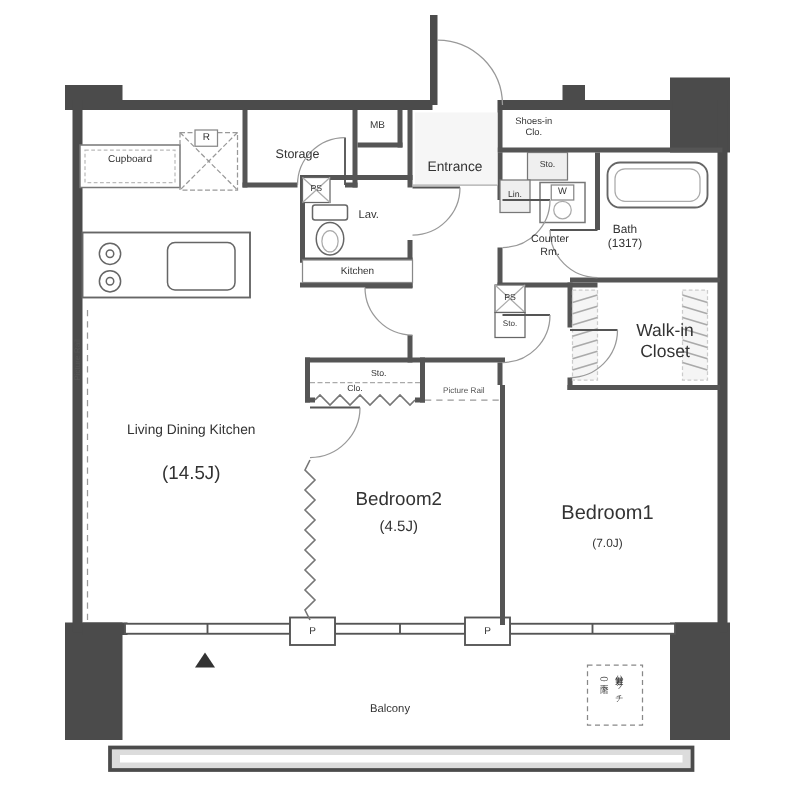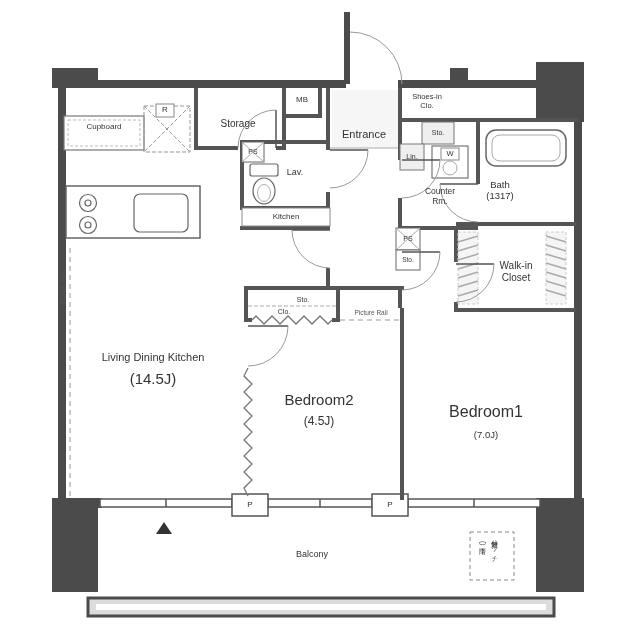--- a/index.html
+++ b/index.html
@@ -210,31 +210,31 @@
 <div class="lbl" style="left:450px;top:154px;font-size:7.5px">W</div>
 <div class="lbl" style="left:440px;top:196px;font-size:8.5px">Counter
 Rm.</div>
 <div class="lbl" style="left:500px;top:190px;font-size:9.5px">Bath
 (1317)</div>
 <div class="lbl" style="left:295px;top:172px;font-size:9px">Lav.</div>
 <div class="lbl" style="left:253px;top:152px;font-size:7px">PS</div>
 <div class="lbl" style="left:286px;top:217px;font-size:8px">Kitchen</div>
 <div class="lbl" style="left:408px;top:239px;font-size:7px">PS</div>
 <div class="lbl" style="left:408px;top:260px;font-size:6.5px">Sto.</div>
-<div class="lbl" style="left:516px;top:272px;font-size:10px">Walk-in
+<div class="lbl" style="left:532px;top:272px;font-size:14px">Walk-in
 Closet</div>
 <div class="lbl" style="left:303px;top:300px;font-size:7px">Sto.</div>
 <div class="lbl" style="left:284px;top:312px;font-size:7px">Clo.</div>
 <div class="lbl" style="left:371px;top:313px;font-size:6.5px;color:#555">Picture Rail</div>
 <div class="lbl rot" style="left:63px;top:288px;font-size:6.5px;color:#555">Picture Rail</div>
-<div class="lbl" style="left:153px;top:357px;font-size:11px">Living Dining Kitchen</div>
+<div class="lbl" style="left:153px;top:345px;font-size:11px">Living Dining Kitchen</div>
 <div class="lbl" style="left:153px;top:379px;font-size:15px">(14.5J)</div>
 <div class="lbl" style="left:319px;top:400px;font-size:15px">Bedroom2</div>
 <div class="lbl" style="left:319px;top:421px;font-size:12px">(4.5J)</div>
 <div class="lbl" style="left:486px;top:412px;font-size:16px">Bedroom1</div>
 <div class="lbl" style="left:486px;top:435px;font-size:9.5px">(7.0J)</div>
-<div class="lbl" style="left:312px;top:554px;font-size:9px">Balcony</div>
+<div class="lbl" style="left:312px;top:567px;font-size:9px">Balcony</div>
 <div class="lbl" style="left:250px;top:505px;font-size:8px">P</div>
 <div class="lbl" style="left:390px;top:505px;font-size:8px">P</div>
 <div class="vtext" style="position:absolute;left:494px;top:536px;font-size:6.5px;color:#333">避難ハッチ</div>
 <div class="vtext" style="position:absolute;left:482px;top:541px;font-size:6.5px;color:#333">(下階)</div>
 
 </div>
 
 </body></html>

